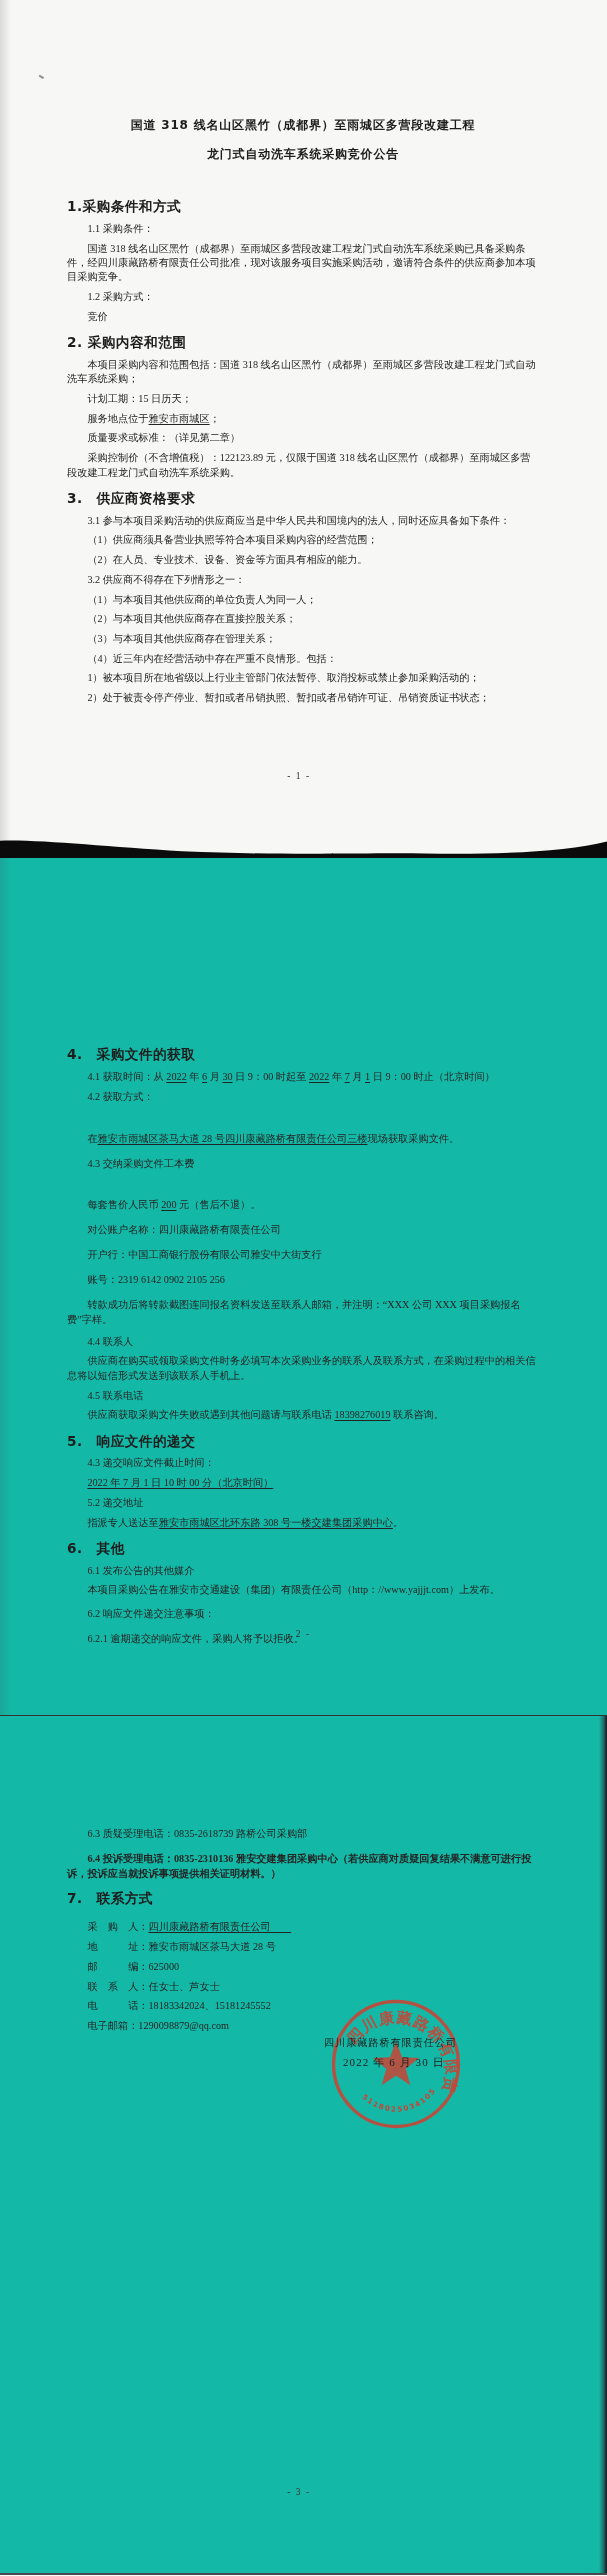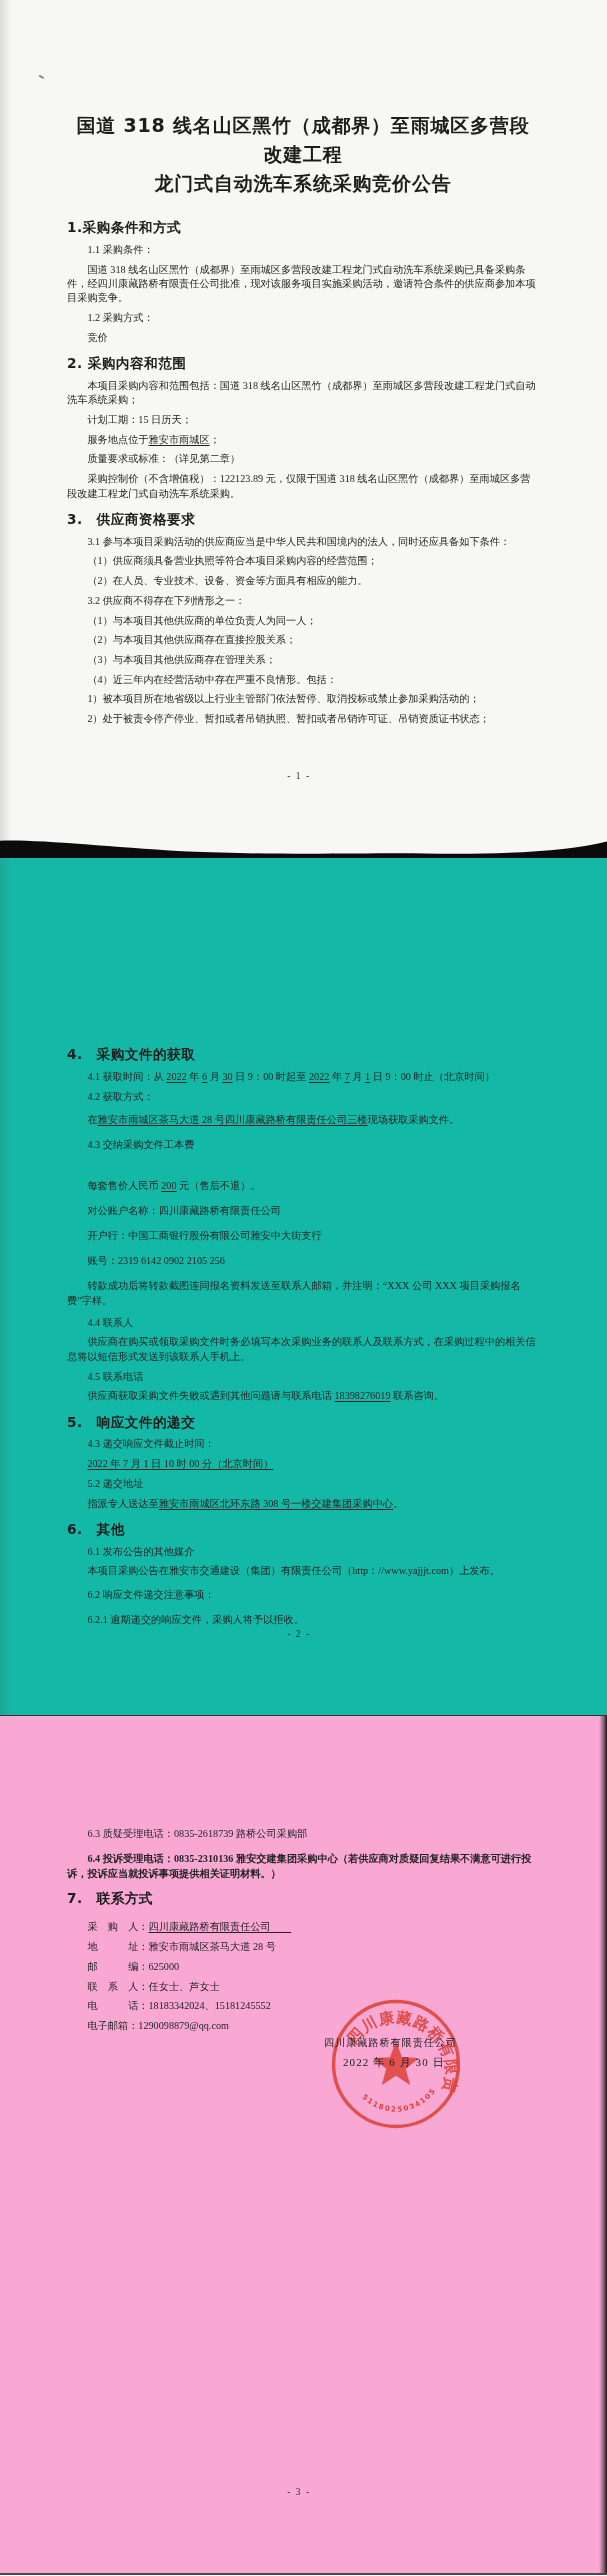--- a/index.html
+++ b/index.html
@@ -3,39 +3,39 @@
 <meta charset="utf-8">
 <style>
   html,body{margin:0;padding:0;}
   body{
     width:607px;background:#ffffff;color:#232323;
     font-family:"Liberation Serif","DejaVu Serif",serif;
   }
   .page{position:relative;width:607px;overflow:hidden;}
   #page1{height:858px;background:#f7f7f5;}
   #page2{height:858px;background:#14b8a6;}
-  #page3{height:859px;background:#f9a8d4;}
+  #page3{height:859px;background:#14b8a6;}
   
   #page1::before, #page2::before{
     content:"";position:absolute;left:0;top:0;bottom:0;width:10.6px;pointer-events:none;
     background:linear-gradient(to right,rgba(70,70,70,.16),rgba(0,0,0,0));
   }
   #page2::after{content:"";position:absolute;left:0;right:0;bottom:0;height:1.5px;background:#35332f;}
   .bottom-band{position:absolute;left:0;bottom:0;display:block;}
   .right-edge{position:absolute;top:0;right:0;bottom:0;width:7.6px;
     background:linear-gradient(to right,rgba(0,0,0,0),rgba(40,38,48,.55) 60%,#16141c);}
   .bottom-edge{position:absolute;left:0;right:0;bottom:0;height:2.3px;background:#4a4750;}
   .speck{position:absolute;left:39px;top:76px;width:5.3px;height:1.5px;background:#8c8c8c;transform:rotate(28deg);}
   
   .content{position:absolute;left:67px;width:472px;}
   #c1{top:111px;} #c2{top:178px;} #c3{top:106px;}
   .blk{margin:5.3px 0;font-size:10.2px;line-height:14.4px;}
   .title{
     font-family:"DejaVu Sans","Liberation Sans",sans-serif;font-weight:bold;
-    font-size:19px;line-height:29px;text-align:center;letter-spacing:0.8px;margin:0;color:#1d1d1d;
+    font-size:12px;line-height:29px;text-align:center;letter-spacing:0.8px;margin:0;color:#1d1d1d;
   }
   .h{
     font-family:"DejaVu Sans","Liberation Sans",sans-serif;font-weight:bold;
     font-size:13.7px;line-height:18px;margin:9px 0 6.8px;letter-spacing:0.4px;color:#1d1d1d;
   }
   .sub,.para{text-indent:2em;}
   .bold{font-weight:bold;}
   .u{text-decoration:underline;text-underline-offset:2.3px;}
   .footer{position:absolute;top:771px;left:0;width:100%;text-align:center;
     font-size:9.5px;letter-spacing:1.5px;transform:translateX(-4.6px);color:#2b2b2b;}
@@ -45,21 +45,21 @@
   .seal-date{position:absolute;left:343px;top:339px;font-size:11px;letter-spacing:1.1px;color:#1c1c1c;white-space:nowrap;}
 </style>
 </head>
 <body>
 
 <div class="page" id="page1">
   <div class="speck"></div>
   <div class="content" id="c1">
       <p class="blk title"><span>国道 318 线名山区黑竹（成都界）至雨城区多营段改建工程</span></p>
       <p class="blk title"><span>龙门式自动洗车系统采购竞价公告</span></p>
-      <p class="blk h" style="margin-top: 20px;"><span>1.采购条件和方式</span></p>
+      <p class="blk h" style="margin-top: 28px;"><span>1.采购条件和方式</span></p>
       <p class="blk sub"><span>1.1 采购条件：</span></p>
       <p class="blk para"><span>国道 318 线名山区黑竹（成都界）至雨城区多营段改建工程龙门式自动洗车系统采购已具备采购条件，经四川康藏路桥有限责任公司批准，现对该服务项目实施采购活动，邀请符合条件的供应商参加本项目采购竞争。</span></p>
       <p class="blk sub"><span>1.2 采购方式：</span></p>
       <p class="blk sub"><span>竞价</span></p>
       <p class="blk h"><span>2. 采购内容和范围</span></p>
       <p class="blk para"><span>本项目采购内容和范围包括：国道 318 线名山区黑竹（成都界）至雨城区多营段改建工程龙门式自动洗车系统采购；</span></p>
       <p class="blk sub"><span>计划工期：15 日历天；</span></p>
       <p class="blk sub"><span>服务地点位于</span><span class="u">雅安市雨城区</span><span>；</span></p>
       <p class="blk sub"><span>质量要求或标准：（详见第二章）</span></p>
       <p class="blk para"><span>采购控制价（不含增值税）：122123.89 元，仅限于国道 318 线名山区黑竹（成都界）至雨城区多营段改建工程龙门式自动洗车系统采购。</span></p>
@@ -79,21 +79,21 @@
   <svg class="bottom-band" width="607" height="21" viewBox="0 0 800 28" preserveAspectRatio="none" aria-hidden="true">
     <path d="M0,28 L0,5 C50,3 140,13 240,19 C380,25 470,21 560,22 C660,23.5 745,20 800,6 L800,28 Z" fill="#0b0b0b"></path>
   </svg>
 </div>
 
 <div class="page" id="page2">
   <div class="content" id="c2">
       <p class="blk h"><span>4.　采购文件的获取</span></p>
       <p class="blk sub"><span>4.1 获取时间：从 </span><span class="u">2022</span><span> 年 </span><span class="u">6</span><span> 月 </span><span class="u">30</span><span> 日 9：00 时起至 </span><span class="u">2022</span><span> 年 </span><span class="u">7</span><span> 月 </span><span class="u">1</span><span> 日 9：00 时止（北京时间）</span></p>
       <p class="blk sub"><span>4.2 获取方式：</span></p>
-      <p class="blk sub" style="margin-top: 9px;"><span>在</span><span class="u">雅安市雨城区茶马大道 28 号四川康藏路桥有限责任公司三楼</span><span>现场获取采购文件。</span></p>
+      <p class="blk sub" style="margin-top: 28px;"><span>在</span><span class="u">雅安市雨城区茶马大道 28 号四川康藏路桥有限责任公司三楼</span><span>现场获取采购文件。</span></p>
       <p class="blk sub" style="margin-top: 10.6px;"><span>4.3 交纳采购文件工本费</span></p>
       <p class="blk sub" style="margin-top: 27px;"><span>每套售价人民币 </span><span class="u">200</span><span> 元（售后不退）。</span></p>
       <p class="blk sub" style="margin-top: 10.6px;"><span>对公账户名称：四川康藏路桥有限责任公司</span></p>
       <p class="blk sub" style="margin-top: 10.6px;"><span>开户行：中国工商银行股份有限公司雅安中大街支行</span></p>
       <p class="blk sub" style="margin-top: 10.6px;"><span>账号：2319 6142 0902 2105 256</span></p>
       <p class="blk para" style="margin-top: 10.6px;"><span>转款成功后将转款截图连同报名资料发送至联系人邮箱，并注明：“XXX 公司 XXX 项目采购报名费”字样。</span></p>
       <p class="blk sub" style="margin-top: 7.6px;"><span>4.4 联系人</span></p>
       <p class="blk para"><span>供应商在购买或领取采购文件时务必填写本次采购业务的联系人及联系方式，在采购过程中的相关信息将以短信形式发送到该联系人手机上。</span></p>
       <p class="blk sub"><span>4.5 联系电话</span></p>
       <p class="blk sub"><span>供应商获取采购文件失败或遇到其他问题请与联系电话 </span><span class="u">18398276019</span><span> 联系咨询。</span></p>

